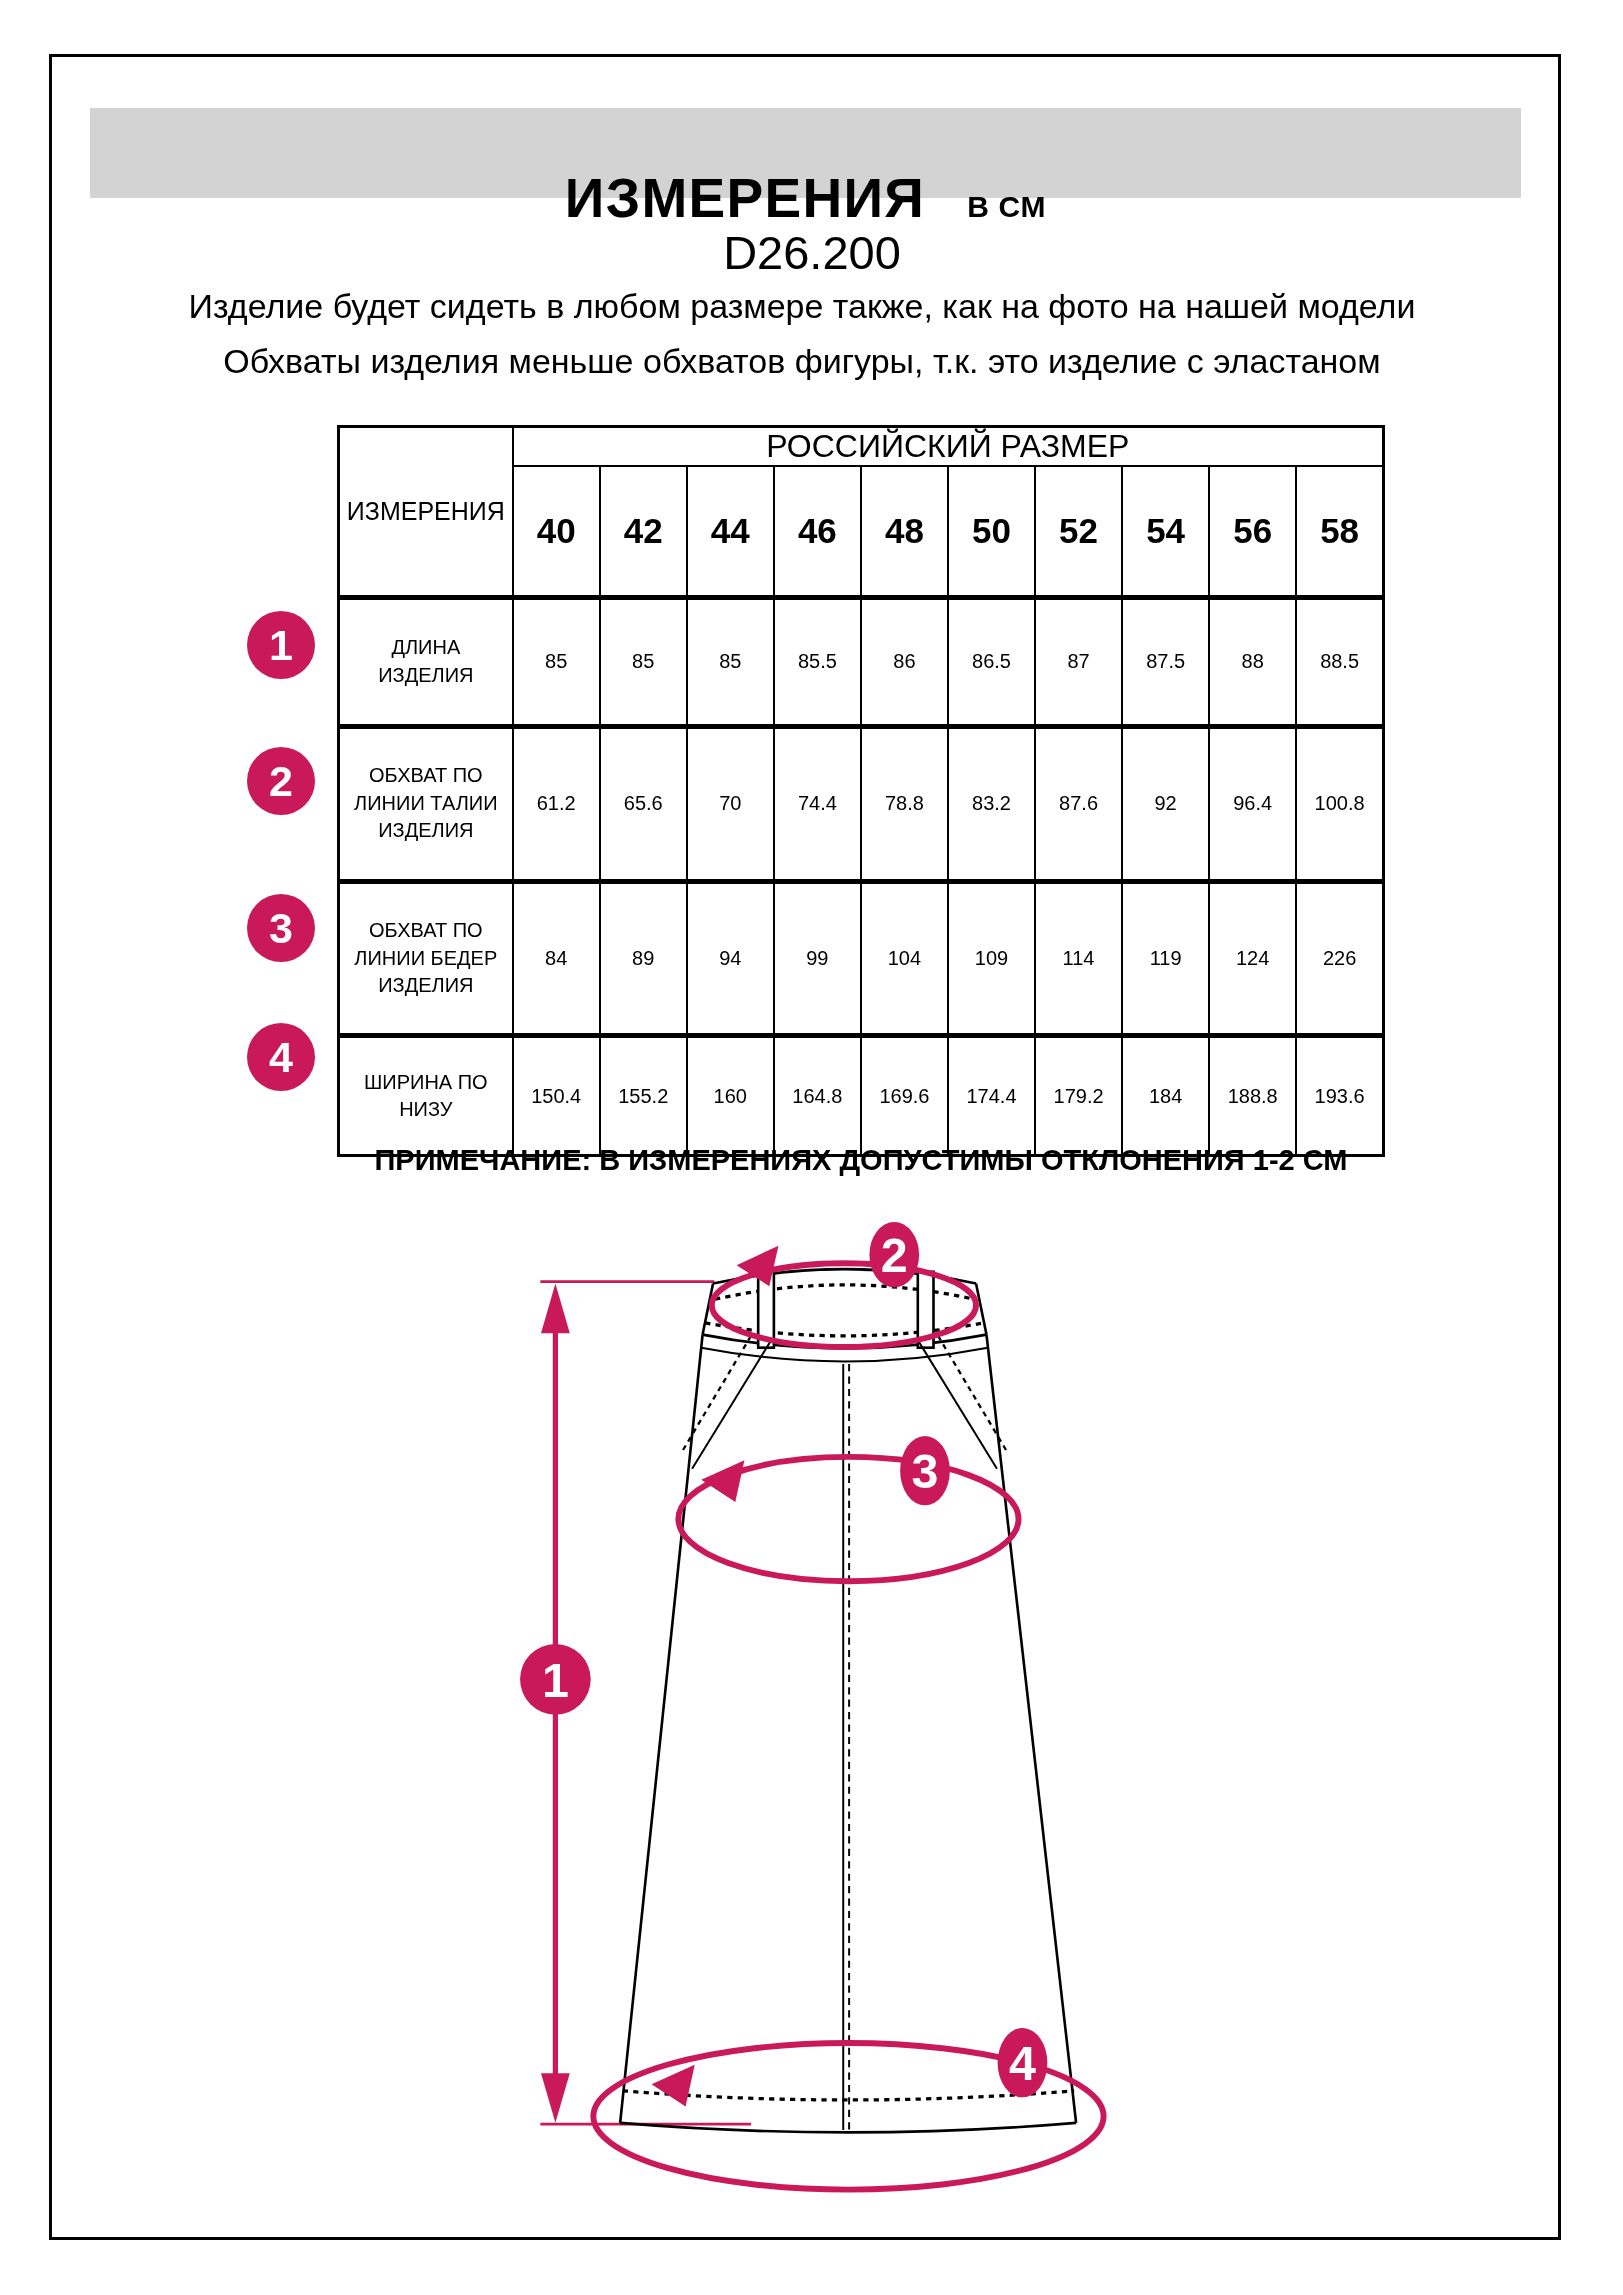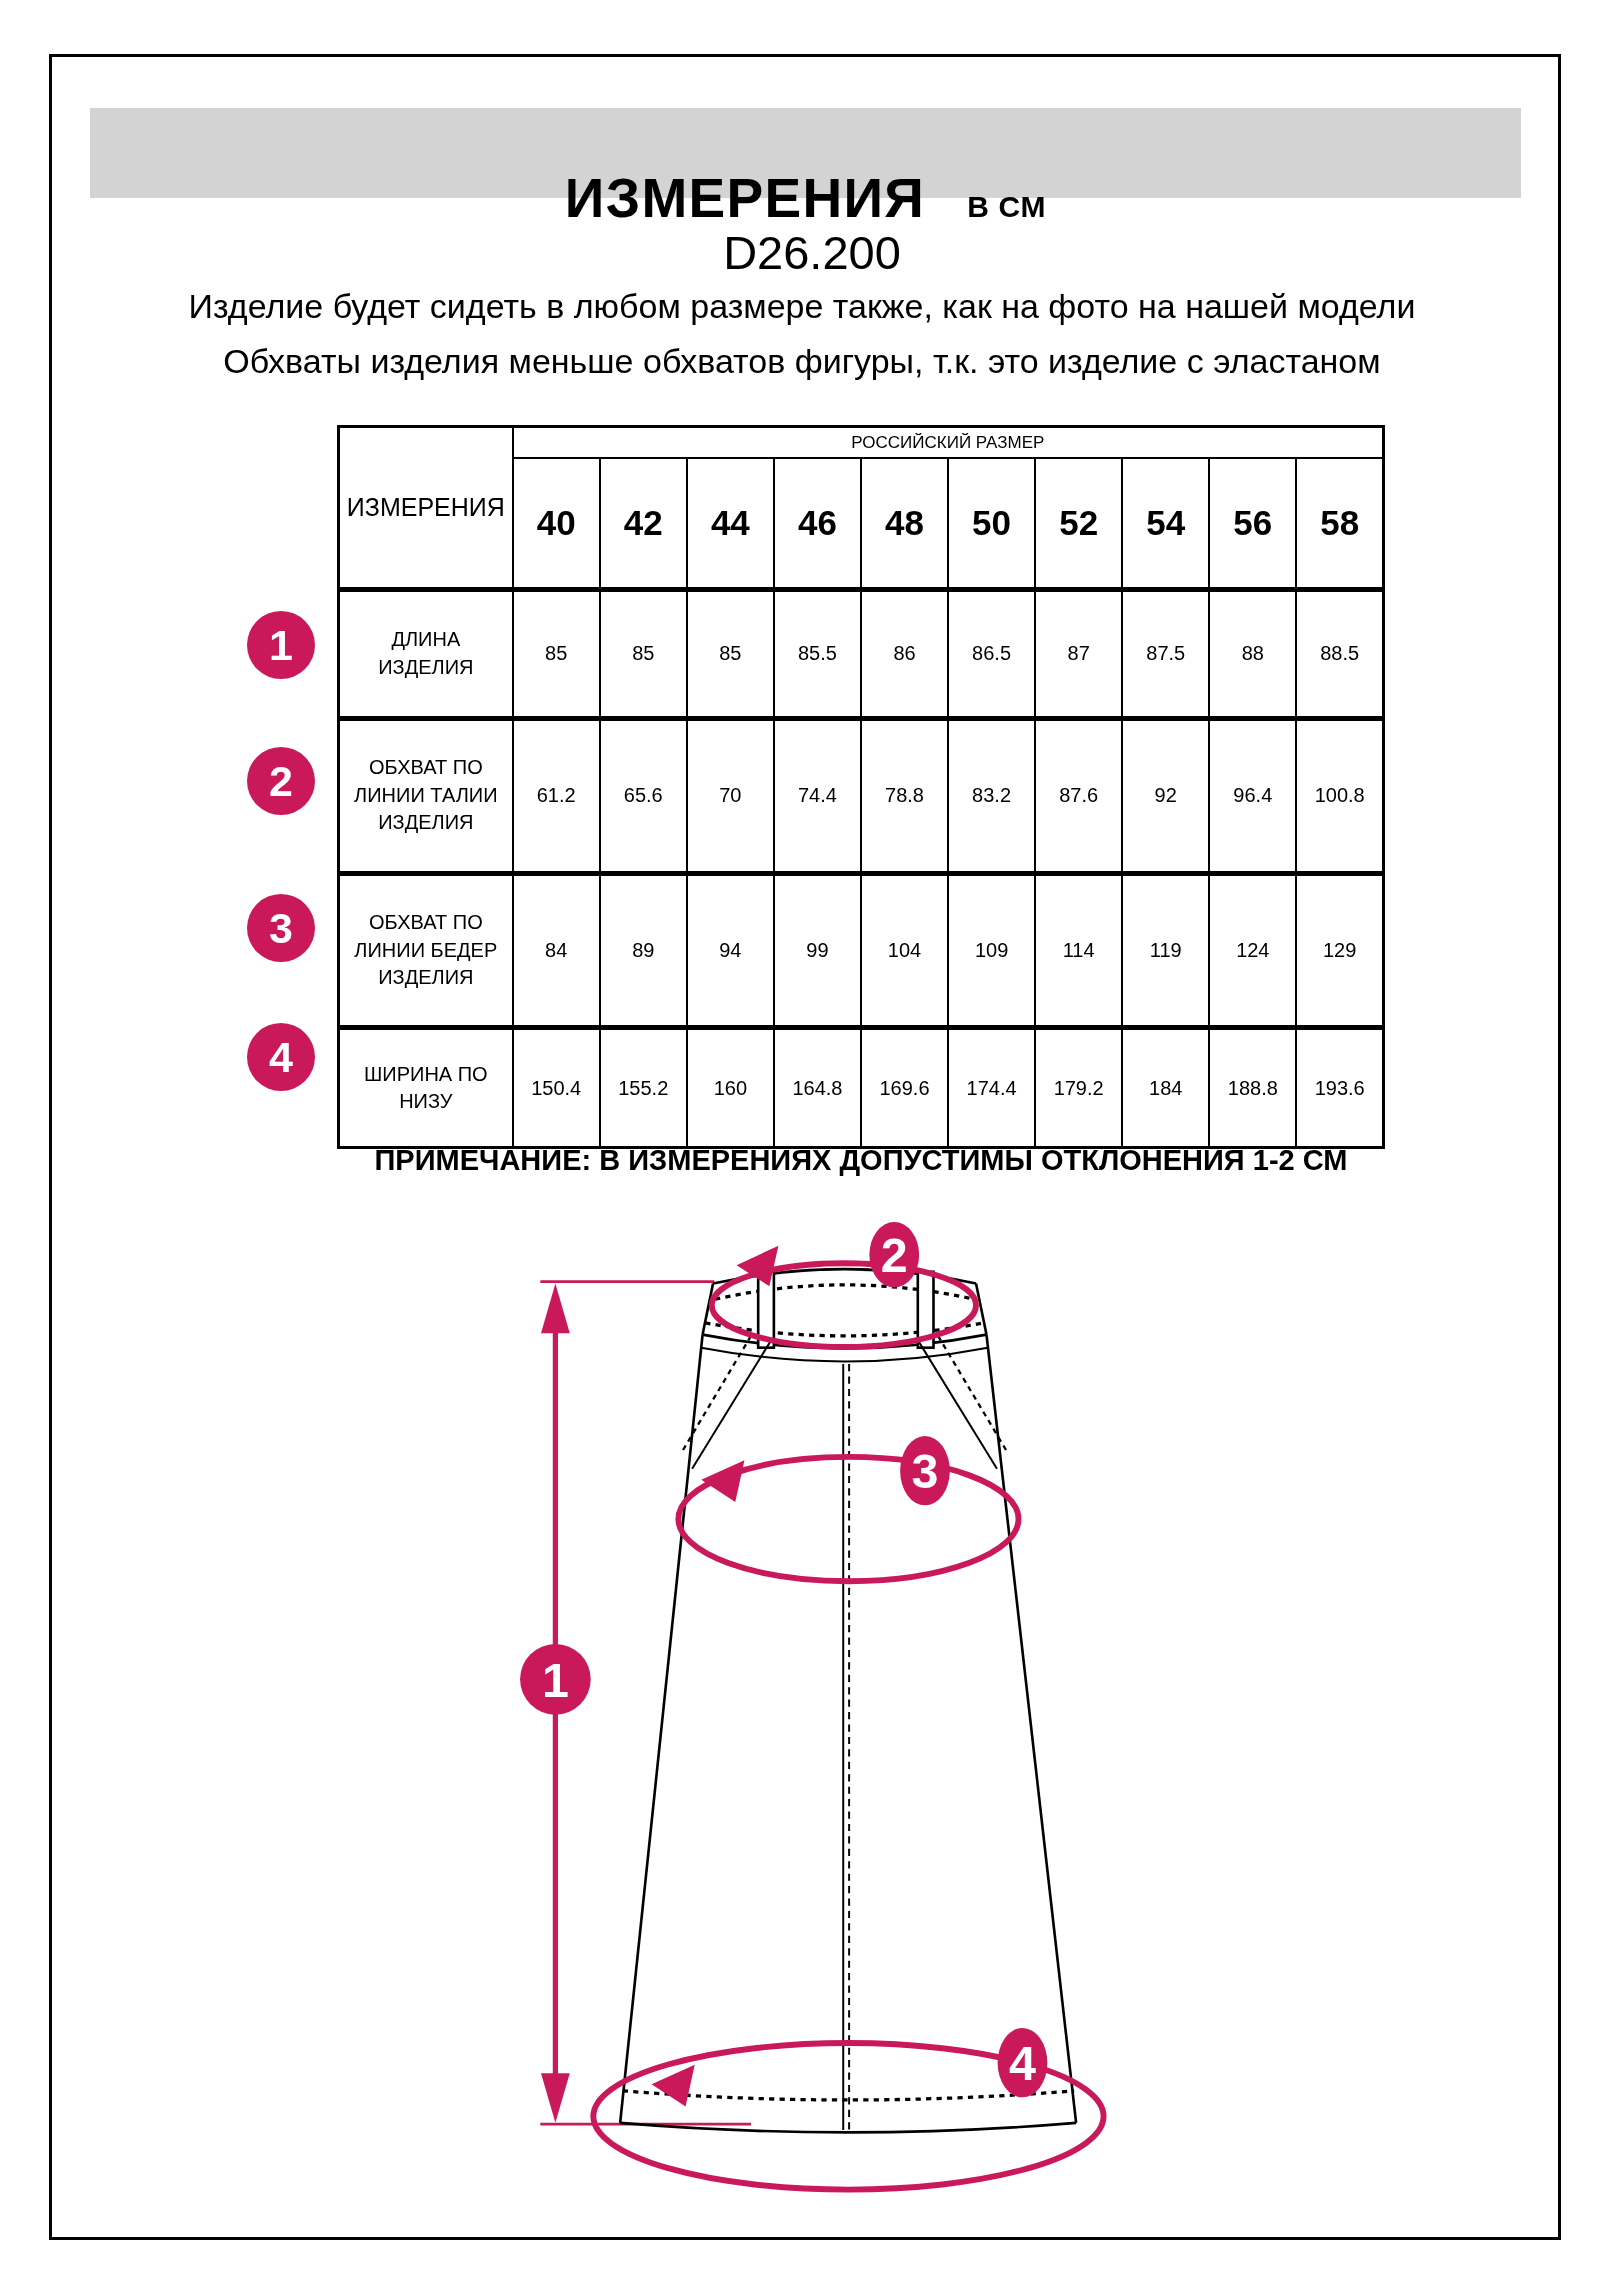--- a/index.html
+++ b/index.html
@@ -30,21 +30,21 @@
     left:82px;top:0;width:1440px;text-align:center;
     font-size:34px;line-height:39px;
   }
   #subtitle1{top:287px;}
   #subtitle2{top:342px;}
   
   .table-wrap{left:337px;top:425px;width:1048px;}
   table{border-collapse:collapse;width:1048px;table-layout:fixed;}
   table{border:3.9px solid #000;}
   th,td{border:2.6px solid #000;padding:0;text-align:center;vertical-align:middle;}
-  .th-group{height:29px;font-size:17px;font-weight:normal;text-align:center;}
+  .th-group{height:29px;font-size:32px;font-weight:normal;text-align:center;}
   .th-meas{font-size:25px;font-weight:normal;}
   .tr-sizes th{height:128px;font-size:35px;font-weight:bold;border-bottom:5.2px solid #000;margin-left:11px;}
   tbody td{border-top:5.2px solid #000;font-size:20px;}
   td.lbl{font-size:20px;line-height:27.5px;padding:3.9px 6.5px;}
   tr.r1 td{height:116px;}
   tr.r2 td{height:142px;}
   tr.r3 td{height:142px;}
   tr.r4 td{height:108px;}
   
   .row-badge{
@@ -140,21 +140,21 @@
           <td class="lbl">ОБХВАТ ПО ЛИНИИ БЕДЕР ИЗДЕЛИЯ</td>
           <td>84</td>
           <td>89</td>
           <td>94</td>
           <td>99</td>
           <td>104</td>
           <td>109</td>
           <td>114</td>
           <td>119</td>
           <td>124</td>
-          <td>129</td>
+          <td>226</td>
         </tr>
         <tr class="r4">
           <td class="lbl">ШИРИНА ПО НИЗУ</td>
           <td>150.4</td>
           <td>155.2</td>
           <td>160</td>
           <td>164.8</td>
           <td>169.6</td>
           <td>174.4</td>
           <td>179.2</td>

